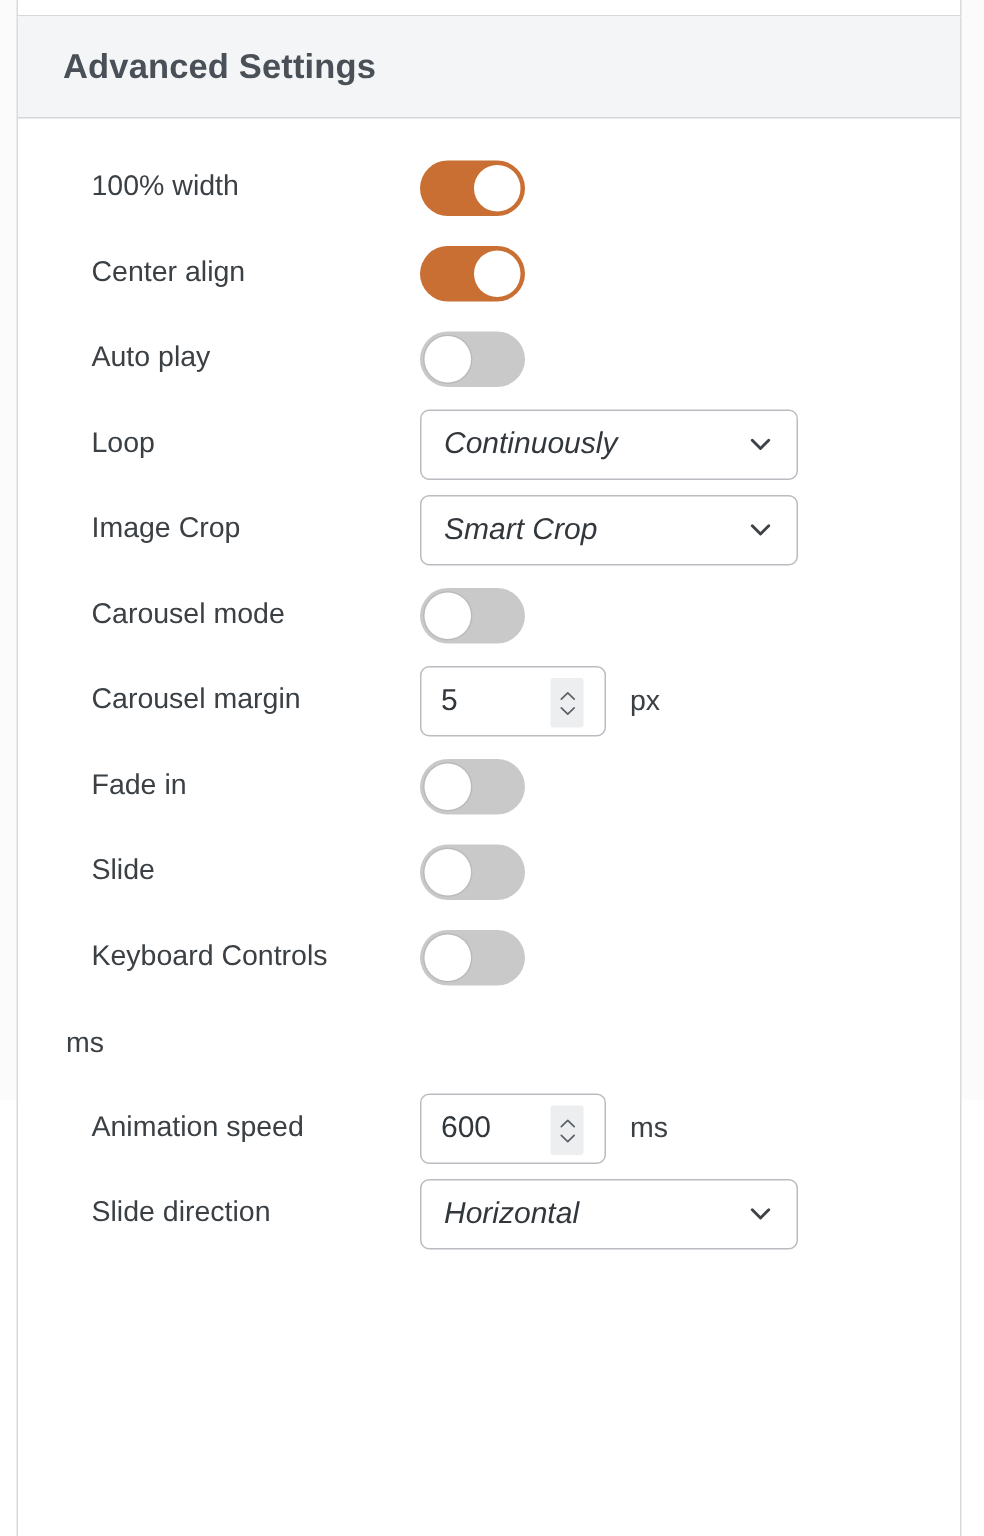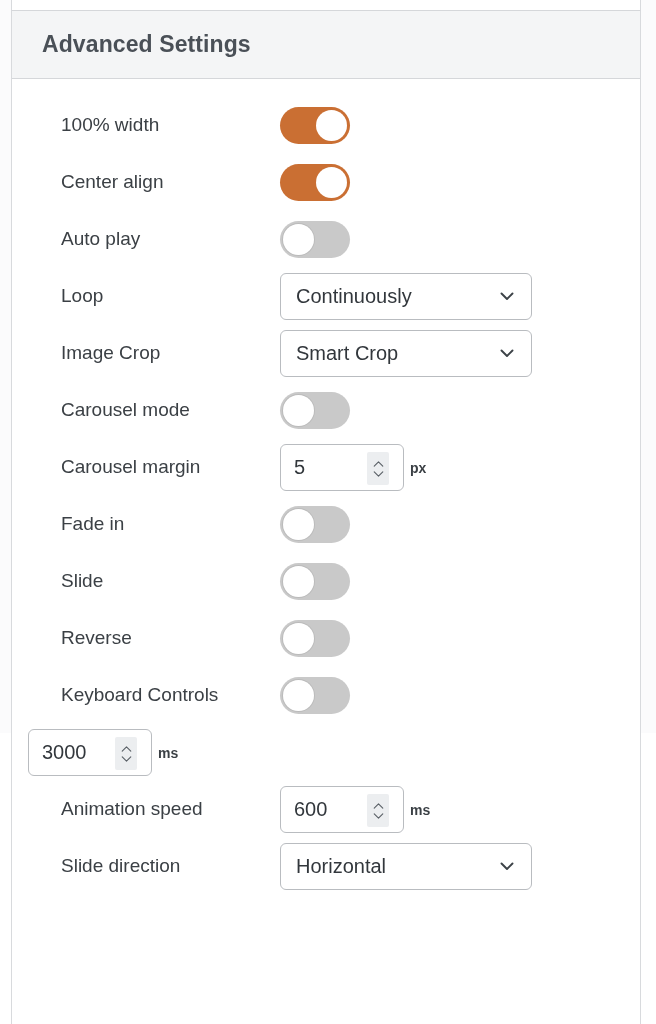--- a/index.html
+++ b/index.html
@@ -135,20 +135,21 @@
   .select {
     position: relative;
     width: 252px;
     height: 47px;
     border: 1px solid #b9bcc0;
     border-radius: 6px;
     box-sizing: border-box;
     background: #ffffff;
     display: flex;
     align-items: center;
+    font-style: italic;
   }
   .select .value {
     padding-left: 15px;
     font-size: 20px;
     color: #32373c;
   }
   .select .chevron {
     position: absolute;
     right: 17px;
     top: 50%;
@@ -185,24 +186,23 @@
     border-radius: 2px;
     display: flex;
     flex-direction: column;
     align-items: center;
     justify-content: center;
   }
   .number .spinner svg { display: block; }
   .number .spinner .up { margin-bottom: 4px; }
 
   .unit {
-    margin-left: 6px;
-    font-size: 14px;
+    margin-left: 16px;
+    font-size: 19px;
     color: #3b4045;
-    font-weight: bold;
   }
 </style>
 </head>
 <body>
 
 <div id="page">
 
   <div class="top-strip"></div>
 
   <div class="panel">
@@ -301,52 +301,29 @@
         </div>
         <div class="row">
           <div class="label">Slide</div>
           <div class="control">
             <div class="toggle off">
               <div class="knob"></div>
             </div>
           </div>
         </div>
         <div class="row">
-          <div class="label">Reverse</div>
-          <div class="control">
-            <div class="toggle off">
-              <div class="knob"></div>
-            </div>
-          </div>
-        </div>
-        <div class="row">
           <div class="label">Keyboard Controls</div>
           <div class="control">
             <div class="toggle off">
               <div class="knob"></div>
             </div>
           </div>
         </div>
         <div class="row">
           <div class="control">
-            <div class="number">
-              <span class="value">3000</span>
-              <span class="spinner">
-                <span class="up">
-                  <svg viewBox="0 0 12 7" width="11" height="6" aria-hidden="true">
-                    <path d="M1 6 L6 1 L11 6" fill="none" stroke="#5a6066" stroke-width="1.3" stroke-linecap="round" stroke-linejoin="round"></path>
-                  </svg>
-                </span>
-                <span class="down">
-                  <svg viewBox="0 0 12 7" width="11" height="6" aria-hidden="true">
-                    <path d="M1 1 L6 6 L11 1" fill="none" stroke="#5a6066" stroke-width="1.3" stroke-linecap="round" stroke-linejoin="round"></path>
-                  </svg>
-                </span>
-              </span>
-            </div>
             <span class="unit">ms</span>
           </div>
         </div>
         <div class="row">
           <div class="label">Animation speed</div>
           <div class="control">
             <div class="number">
               <span class="value">600</span>
               <span class="spinner">
                 <span class="up">

